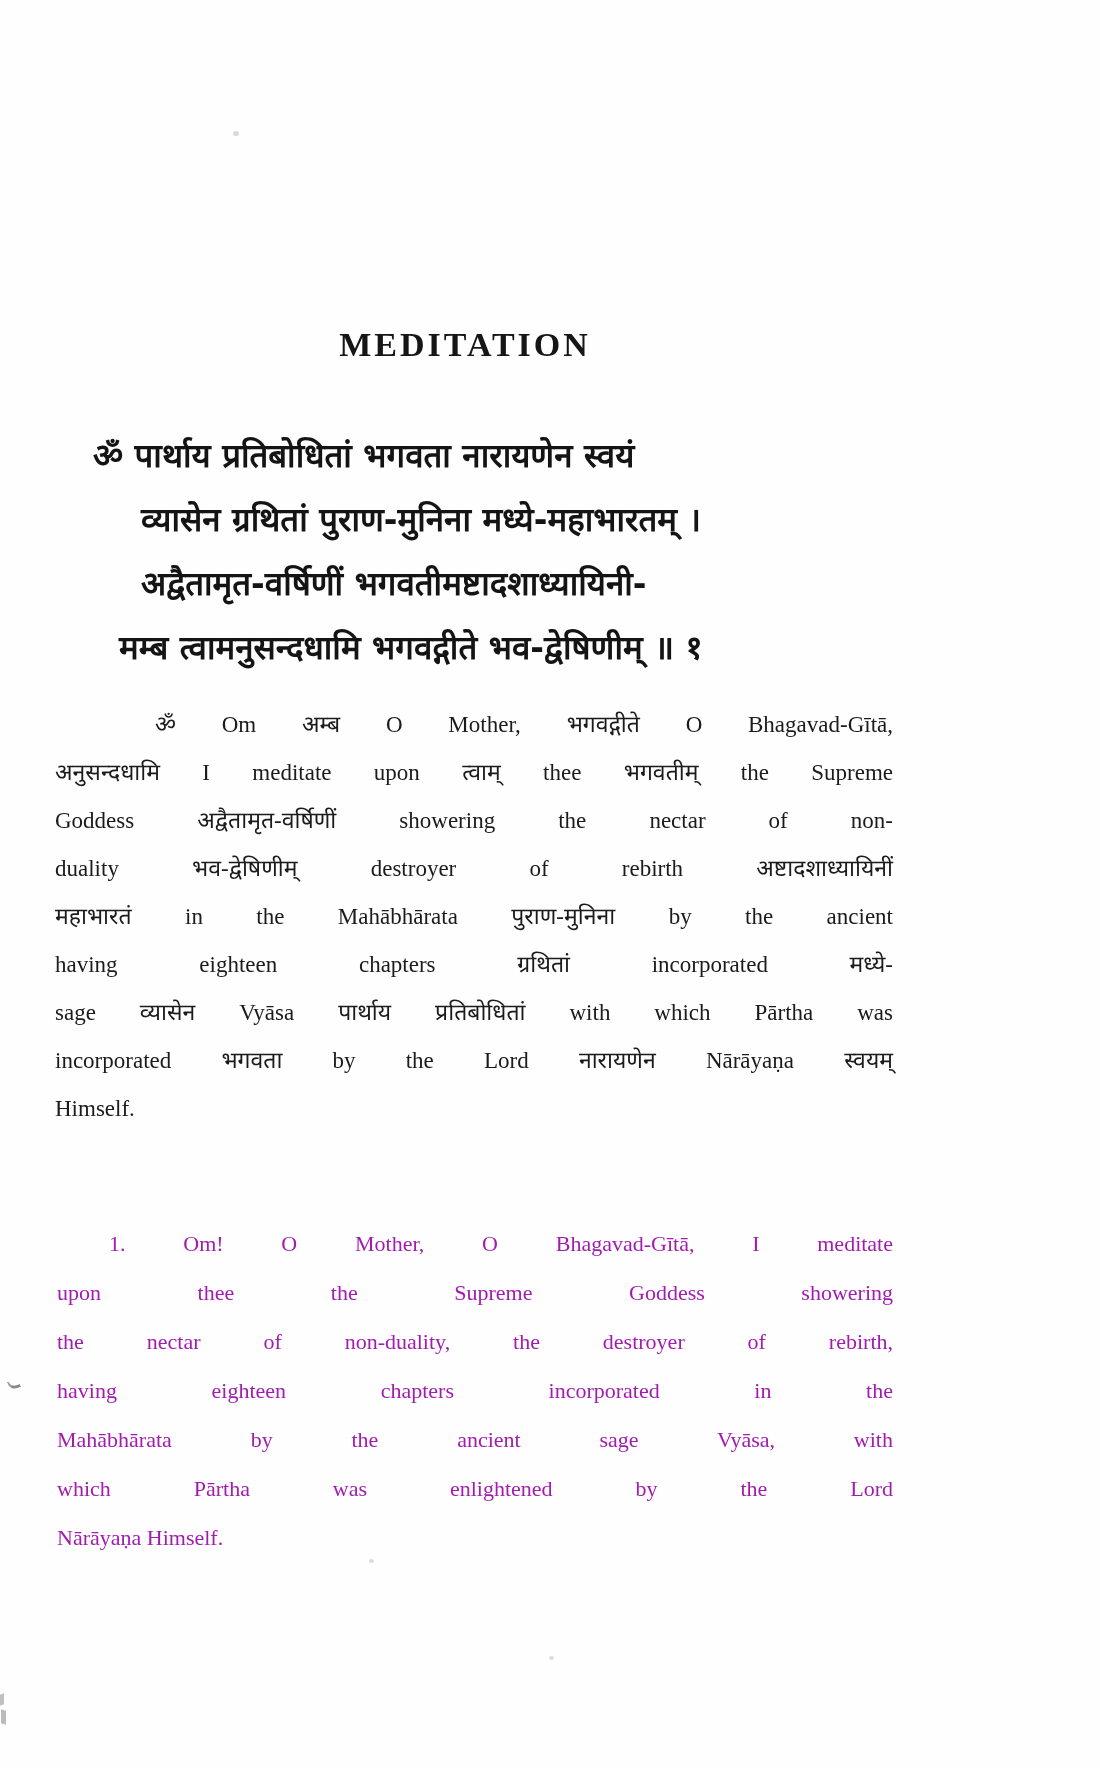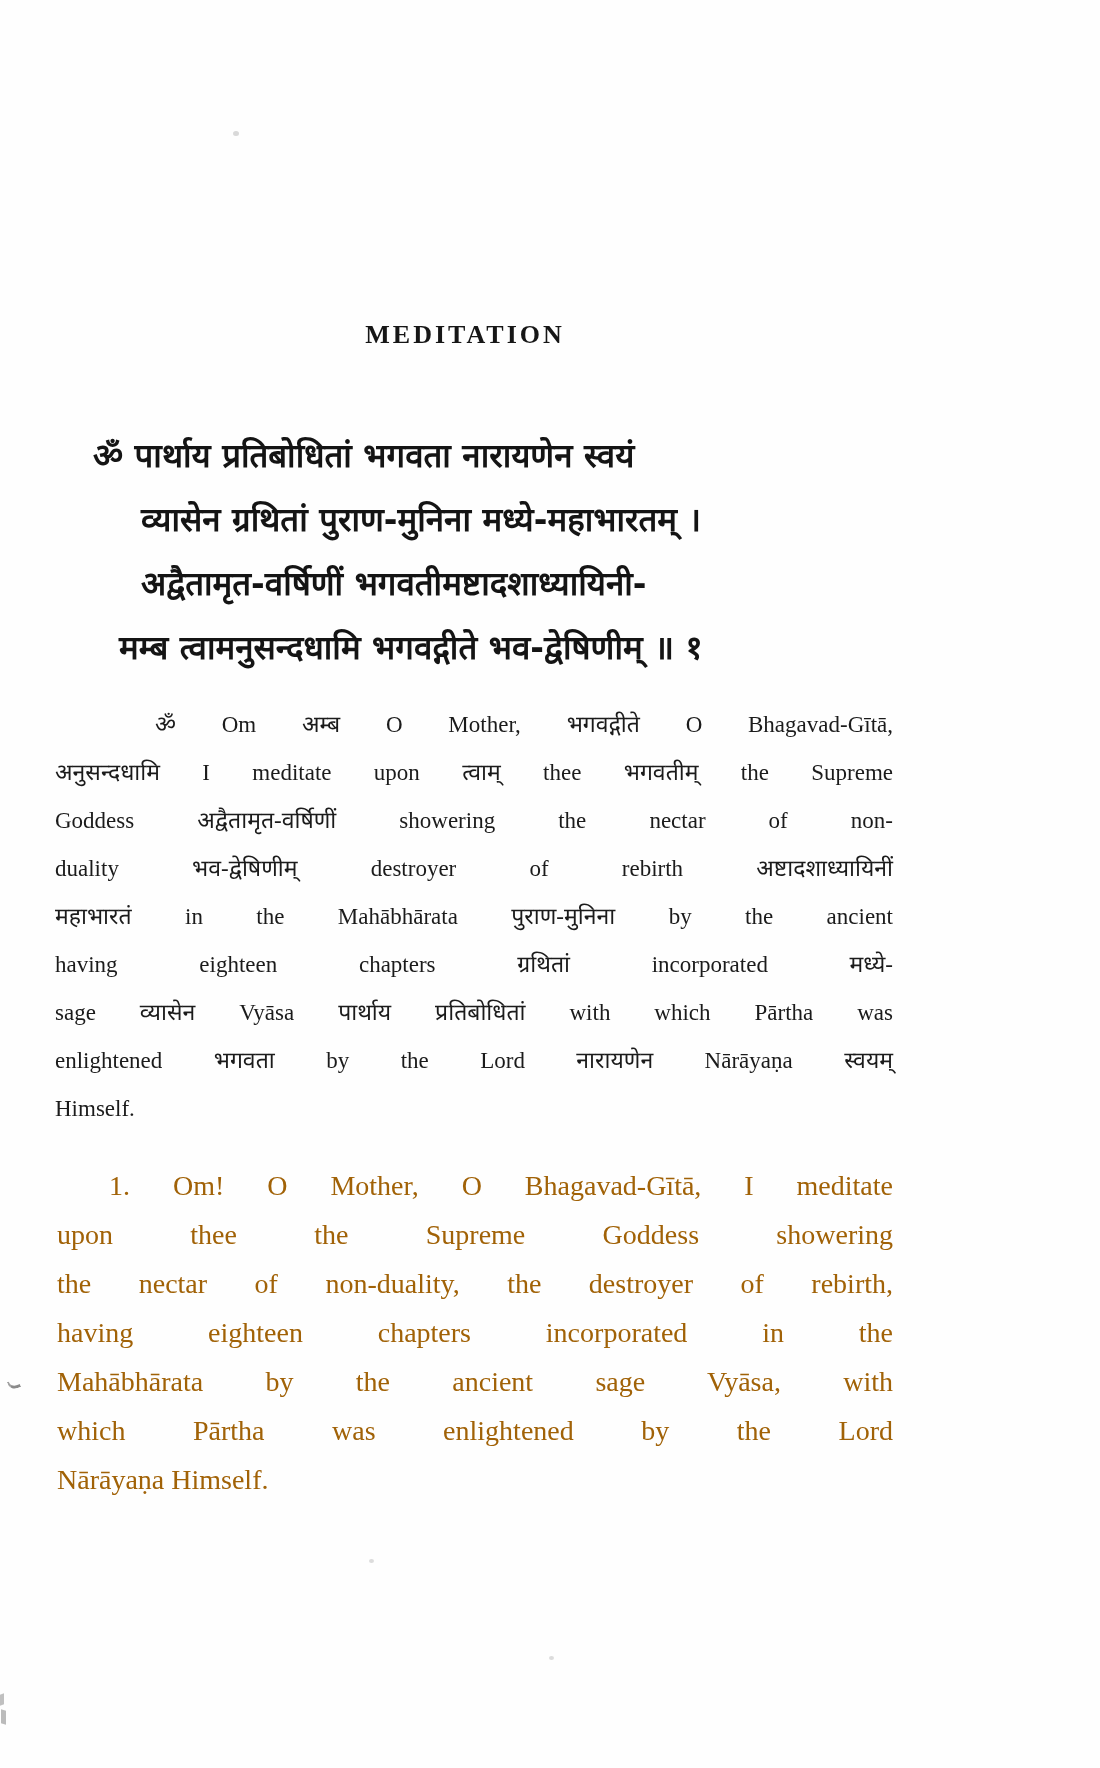--- a/index.html
+++ b/index.html
@@ -15,21 +15,21 @@
     color: #1b1b1b;
     font-family: "Liberation Serif", "DejaVu Serif", serif;
     overflow: hidden;
   }
   .title {
     position: absolute;
     top: 303px;
     left: 55px;
     width: 820px;
     text-align: center;
-    font-size: 26px;
+    font-size: 34px;
     font-weight: bold;
     letter-spacing: 3px;
     color: #161616;
   }
   .verse {
     position: absolute;
     top: 424px;
     left: 55px;
     width: 838px;
     font-family: "DejaVu Sans", sans-serif;
@@ -47,26 +47,26 @@
     position: absolute;
     top: 701px;
     left: 55px;
     width: 838px;
     font-size: 23px;
     line-height: 48px;
     color: #1b1b1b;
   }
   .translation {
     position: absolute;
-    top: 1161px;
+    top: 1219px;
     left: 57px;
     width: 836px;
-    font-size: 28px;
+    font-size: 22px;
     line-height: 49px;
-    color: #a16207;
+    color: #a21caf;
   }
   .jline {
     text-align: justify;
     text-align-last: justify;
   }
   .plainline {
     text-align: center;
     text-align-last: left;
   }
   .indent-wbw { text-indent: 100px; }
@@ -124,21 +124,21 @@
   </div>
 
   <div class="wbw">
     <div class="jline indent-wbw">ॐ Om अम्ब O Mother, भगवद्गीते O Bhagavad-Gītā,</div>
     <div class="jline">अनुसन्दधामि I meditate upon त्वाम् thee भगवतीम् the Supreme</div>
     <div class="jline">Goddess अद्वैतामृत-वर्षिणीं showering the nectar of non-</div>
     <div class="jline">duality भव-द्वेषिणीम् destroyer of rebirth अष्टादशाध्यायिनीं</div>
     <div class="jline">महाभारतं in the Mahābhārata पुराण-मुनिना by the ancient</div>
     <div class="jline">having eighteen chapters ग्रथितां incorporated मध्ये-</div>
     <div class="jline">sage व्यासेन Vyāsa पार्थाय प्रतिबोधितां with which Pārtha was</div>
-    <div class="jline">enlightened भगवता by the Lord नारायणेन Nārāyaṇa स्वयम्</div>
+    <div class="jline">incorporated भगवता by the Lord नारायणेन Nārāyaṇa स्वयम्</div>
     <div class="plainline">Himself.</div>
   </div>
 
   <div class="mark-comma"></div>
 
   <div class="translation">
     <div class="jline indent-tr">1. Om! O Mother, O Bhagavad-Gītā, I meditate</div>
     <div class="jline">upon thee the Supreme Goddess showering</div>
     <div class="jline">the nectar of non-duality, the destroyer of rebirth,</div>
     <div class="jline">having eighteen chapters incorporated in the</div>

